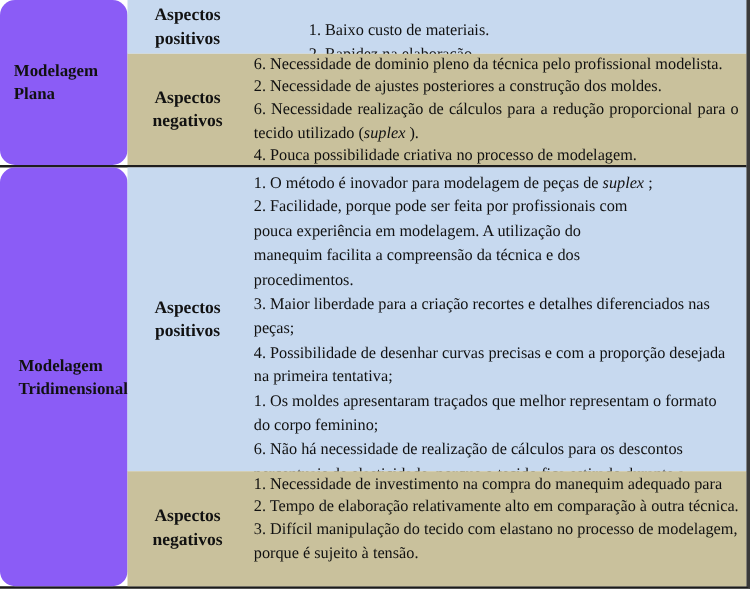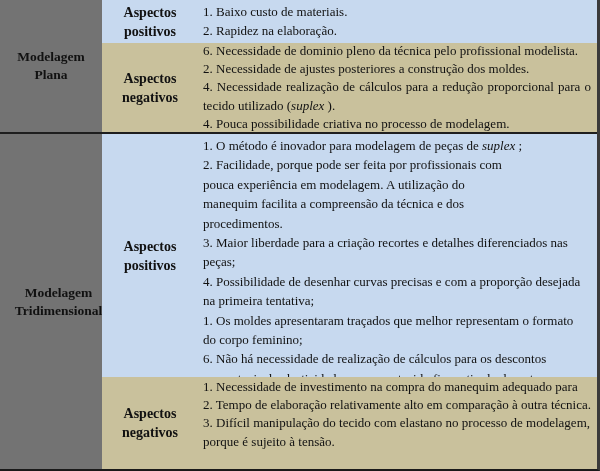--- a/index.html
+++ b/index.html
@@ -5,22 +5,22 @@
   html, body { margin: 0; padding: 0; }
   body { width: 600px; height: 471px; background: #ffffff; overflow: hidden; position: relative; }
   .table {
     position: absolute; left: 0; top: 0; width: 597px; height: 469px;
     border-right: 3px solid #3a3a3a; border-bottom: 2px solid #1a1a1a;
     font-family: "Liberation Serif", "DejaVu Serif", serif; color: #111;
   }
   .group { position: absolute; left: 0; width: 597px; }
   .g-label {
     position: absolute; left: 0; top: 0; bottom: 0; width: 102px;
-    background: #737373; display: flex; align-items: center; justify-content: center;
-    text-align: center; font-weight: bold; font-size: 13.5px; line-height: 18px;
+    background: #8b5cf6; display: flex; align-items: center; justify-content: center;
+    font-weight: bold; font-size: 13.5px; line-height: 18px; border-radius: 12px;
   }
   .sub { position: absolute; left: 102px; right: 0; }
   .sub.pos { background: #c7d9ef; }
   .sub.neg { background: #c9c19c; }
   .sub-label {
     position: absolute; left: 0; top: 0; bottom: 0; width: 96px;
     display: flex; align-items: center; justify-content: center;
     text-align: center; font-weight: bold; font-size: 14px; line-height: 19px;
   }
   .items { position: absolute; left: 101px; right: 6px; top: 0; font-size: 13px; line-height: 19.2px; }
@@ -36,34 +36,34 @@
 
   <div class="group" style="top:0; height:132px;">
     <div class="g-label">
       <span style="width:80px;">Modelagem Plana</span>
     </div>
 
     <div class="sub pos" style="top:0; height:43px;">
       <div class="sub-label">
         <span style="width:70px;">Aspectos positivos</span>
       </div>
-      <div class="items" style="top:2px;">
+      <div class="items" style="top:14px;margin-left:44px;">
         <span class="item">1. Baixo custo de materiais.</span>
         <span class="item">2. Rapidez na elaboração.</span>
       </div>
     </div>
 
     <div class="sub neg" style="top:43px; height:89px;">
       <div class="sub-label">
         <span style="width:70px;">Aspectos negativos</span>
       </div>
       <div class="items" style="top:-1px; line-height:18.2px;">
         <span class="item">6. Necessidade de dominio pleno da técnica pelo profissional modelista.</span>
         <span class="item">2. Necessidade de ajustes posteriores a construção dos moldes.</span>
-        <span class="item justify"><span>4. Necessidade realização de cálculos para a redução proporcional para o tecido utilizado (</span><em>suplex</em><span> ).</span></span>
+        <span class="item justify"><span>6. Necessidade realização de cálculos para a redução proporcional para o tecido utilizado (</span><em>suplex</em><span> ).</span></span>
         <span class="item">4. Pouca possibilidade criativa no processo de modelagem.</span>
       </div>
     </div>
   </div>
 
   <div class="separator"></div>
 
   <div class="group" style="top:134px; height:335px;">
     <div class="g-label">
       <span style="width:121px;margin-left:15px;">Modelagem Tridimensional</span>

